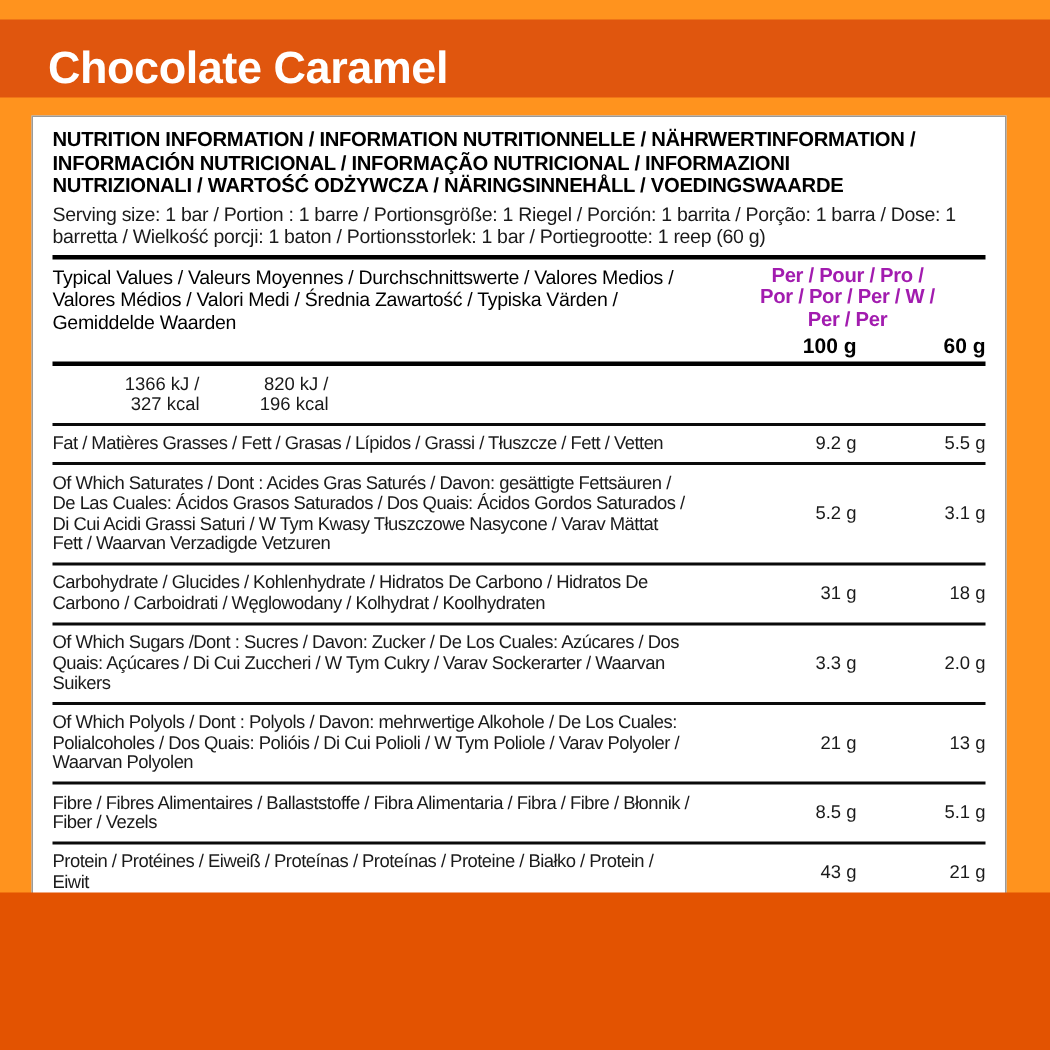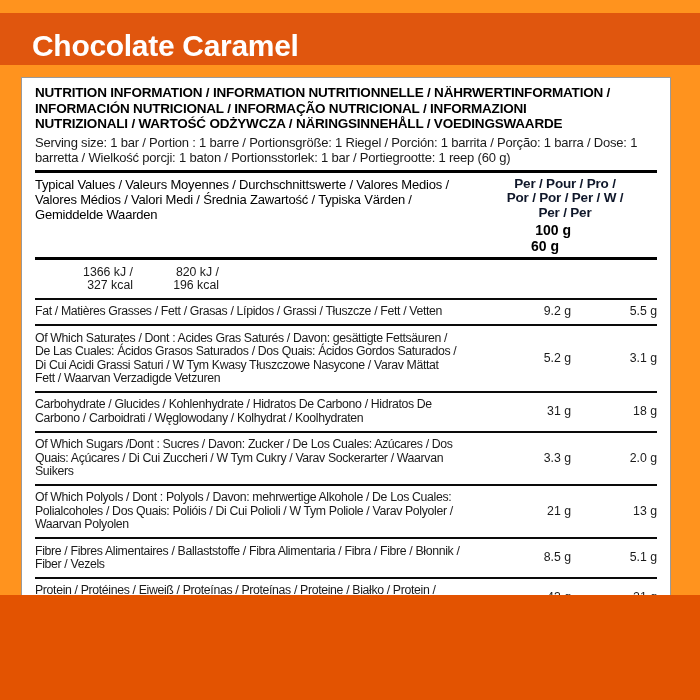--- a/index.html
+++ b/index.html
@@ -43,23 +43,23 @@
   }
   .thick-rule{height:3px;background:#000;}
   .thead{display:flex;padding:4px 0 3px 0;}
   .th-label{
     flex:1;font-weight:400;font-size:13px;line-height:15px;
     letter-spacing:-0.2px;padding-right:10px;color:#000;
   }
   .th-cols{width:184px;}
   .per{
     white-space:pre-line;text-align:center;font-weight:700;
-    font-size:13.5px;line-height:14.5px;letter-spacing:-0.2px;color:#0f172a;
+    font-size:13.5px;line-height:14.5px;letter-spacing:-0.2px;color:#a21caf;
   }
-  .col-units{display:flex;margin-top:2px;flex-direction:column;}
+  .col-units{display:flex;margin-top:2px;}
   .col-units .u1{width:98px;text-align:right;font-weight:700;font-size:14px;color:#000;}
   .col-units .u2{width:86px;text-align:right;font-weight:700;font-size:14px;color:#000;}
   .rows .row{
     display:flex;align-items:center;border-top:2px solid #0a0a0a;
     padding:5.5px 0;
   }
   .rows .row:first-child{border-top:none;}
   .row .lbl{
     flex:1;font-size:12.3px;line-height:13.4px;letter-spacing:-0.35px;
     color:#1a1a1a;padding-right:12px;

